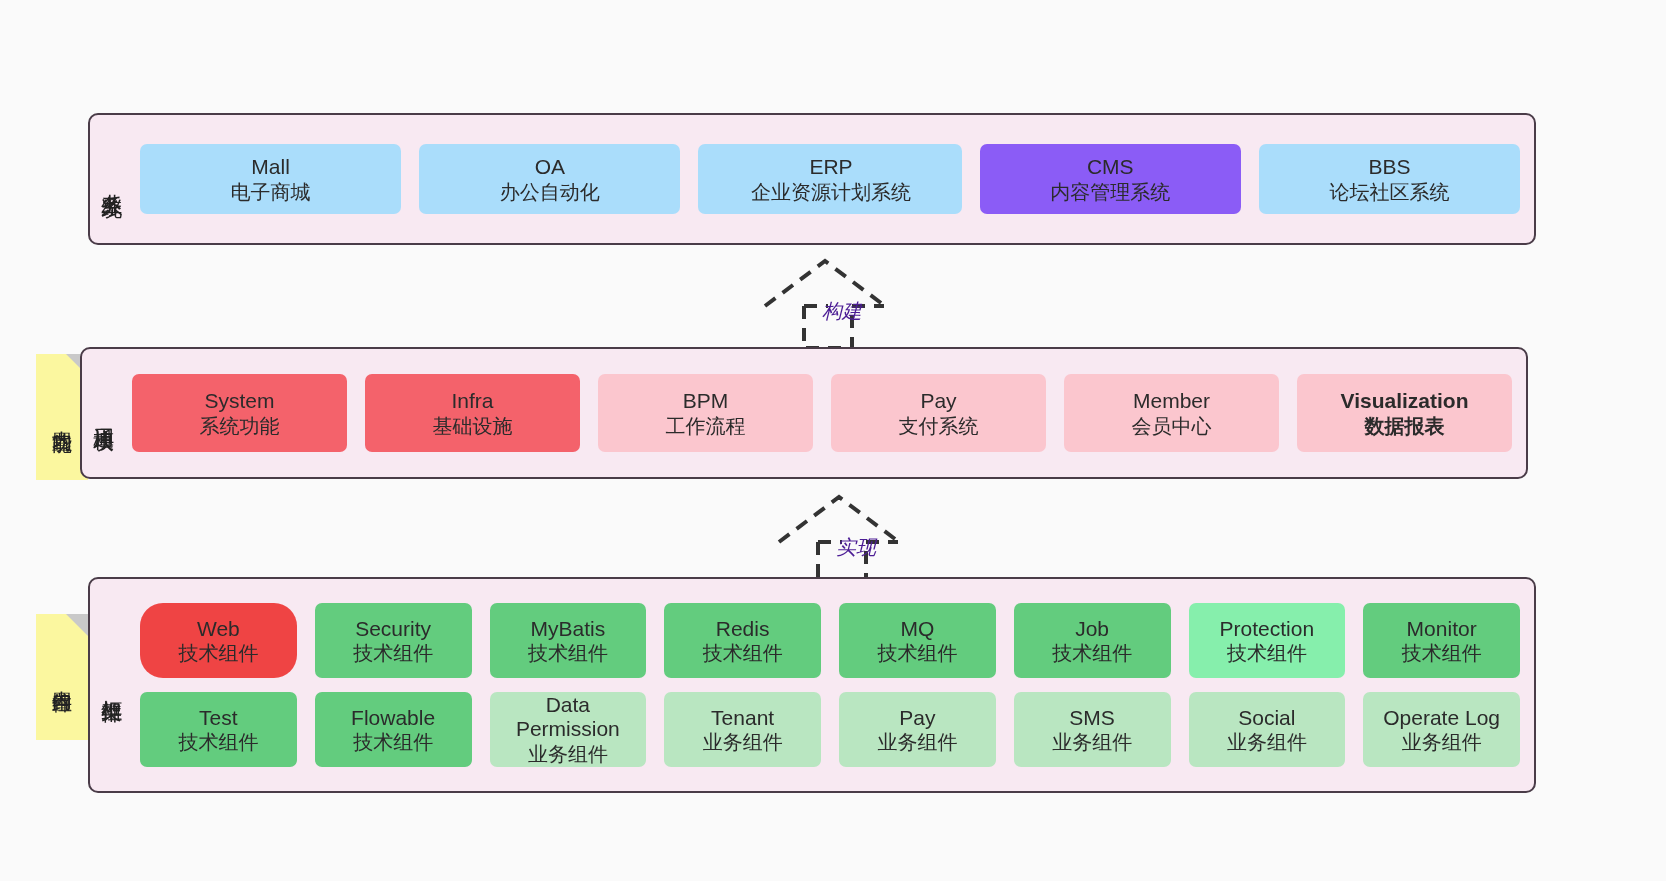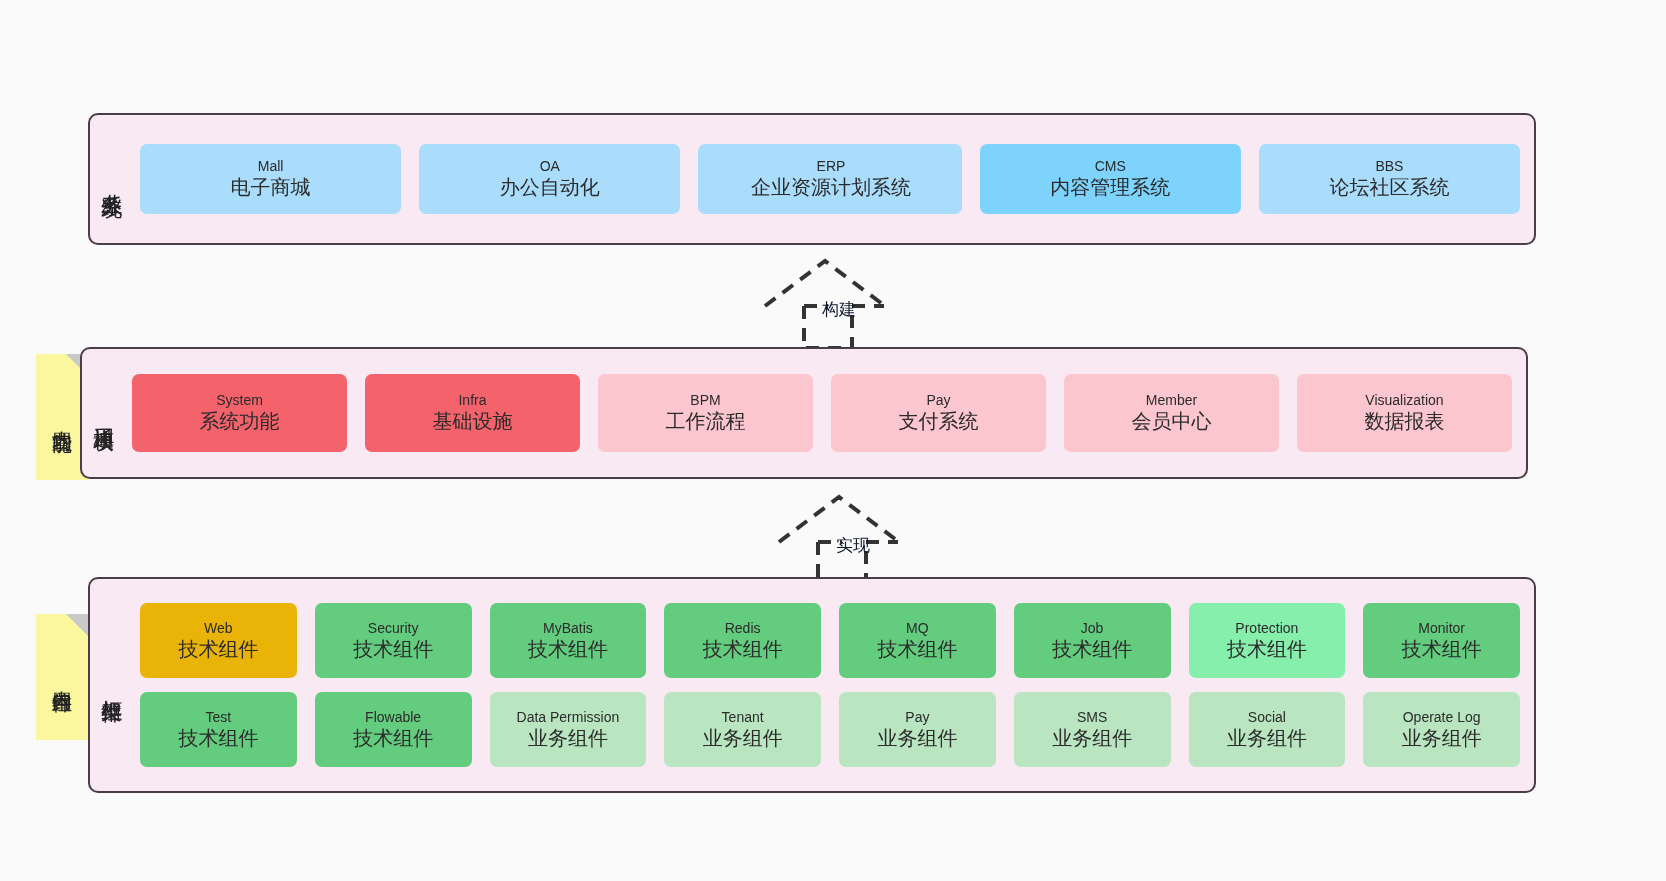--- a/index.html
+++ b/index.html
@@ -67,21 +67,21 @@
     align-items: center;
     justify-content: center;
     text-align: center;
     color: #2b2b2b;
     box-sizing: border-box;
     line-height: 1.22;
     padding: 4px 6px;
   }
 
   .card .en {
-    font-size: 14px;
+    font-size: 21px;
     white-space: nowrap;
   }
   .card .cn {
     font-size: 20px;
     white-space: nowrap;
   }
   .card.wrap .en { white-space: normal; line-height: 1.18; }
 
   
   .c-blue        { background: #aaddfb; }
@@ -133,27 +133,28 @@
     width: 160px;
     height: 96px;
   }
   #arrow-build  { left: 760px; top: 256px; }
   #arrow-impl   { left: 774px; top: 492px; }
 
   .arrow-group svg { display: block; overflow: visible; }
 
   .arrow-label {
     position: absolute;
-    font-size: 17px;
-    color: #0f172a;
+    font-size: 20px;
+    color: #4c1d95;
     background: transparent;
     white-space: nowrap;
     user-select: none;
     left: 62px;
     top: 42px;
+    font-style: italic;
   }
 </style>
 </head>
 <body>
 
 <div id="canvas">
 
   <div class="layer" id="layer-business">
     <div class="layer-title">业务系统</div>
     <div class="cards-area">
@@ -163,21 +164,21 @@
           <span class="cn">电子商城</span>
         </div>
         <div class="card c-blue" style="background: rgb(170, 221, 251);">
           <span class="en">OA</span>
           <span class="cn">办公自动化</span>
         </div>
         <div class="card c-blue" style="background: rgb(170, 221, 251); padding-left: 8px;">
           <span class="en">ERP</span>
           <span class="cn">企业资源计划系统</span>
         </div>
-        <div class="card c-blue" style="background: #7dd3fc;">
+        <div class="card c-blue" style="background: #8b5cf6;">
           <span class="en">CMS</span>
           <span class="cn">内容管理系统</span>
         </div>
         <div class="card c-blue" style="background: rgb(170, 221, 251);">
           <span class="en">BBS</span>
           <span class="cn">论坛社区系统</span>
         </div>
       </div>
     </div>
   </div>
@@ -213,21 +214,21 @@
           <span class="cn">工作流程</span>
         </div>
         <div class="card c-pink" style="background: rgb(251, 198, 206);">
           <span class="en">Pay</span>
           <span class="cn">支付系统</span>
         </div>
         <div class="card c-pink" style="background: rgb(251, 198, 206);">
           <span class="en">Member</span>
           <span class="cn">会员中心</span>
         </div>
-        <div class="card c-pink" style="background: rgb(251, 198, 206);">
+        <div class="card c-pink" style="background: rgb(251, 198, 206); font-weight: bold;">
           <span class="en">Visualization</span>
           <span class="cn">数据报表</span>
         </div>
       </div>
     </div>
   </div>
 
   <div class="arrow-group" id="arrow-impl">
     <svg width="160" height="96" viewBox="0 0 160 96">
       <path d="M 5 50 L 65 5 L 125 50" fill="none" stroke="#333333" stroke-width="4" stroke-dasharray="13 9" stroke-linecap="butt"></path>
@@ -240,21 +241,21 @@
   <div class="note" id="note-components">
     <div class="fold"></div>
     <span>内置组件</span>
   </div>
 
   <div class="layer" id="layer-framework">
     <div class="layer-title">框架组件</div>
     <div class="cards-area">
 
       <div class="card-row">
-        <div class="card c-green" style="background: #eab308;">
+        <div class="card c-green" style="background: #ef4444; border-radius: 23px;">
           <span class="en">Web</span>
           <span class="cn">技术组件</span>
         </div>
         <div class="card c-green" style="background: rgb(99, 204, 126);">
           <span class="en">Security</span>
           <span class="cn">技术组件</span>
         </div>
         <div class="card c-green" style="background: rgb(99, 204, 126);">
           <span class="en">MyBatis</span>
           <span class="cn">技术组件</span>

